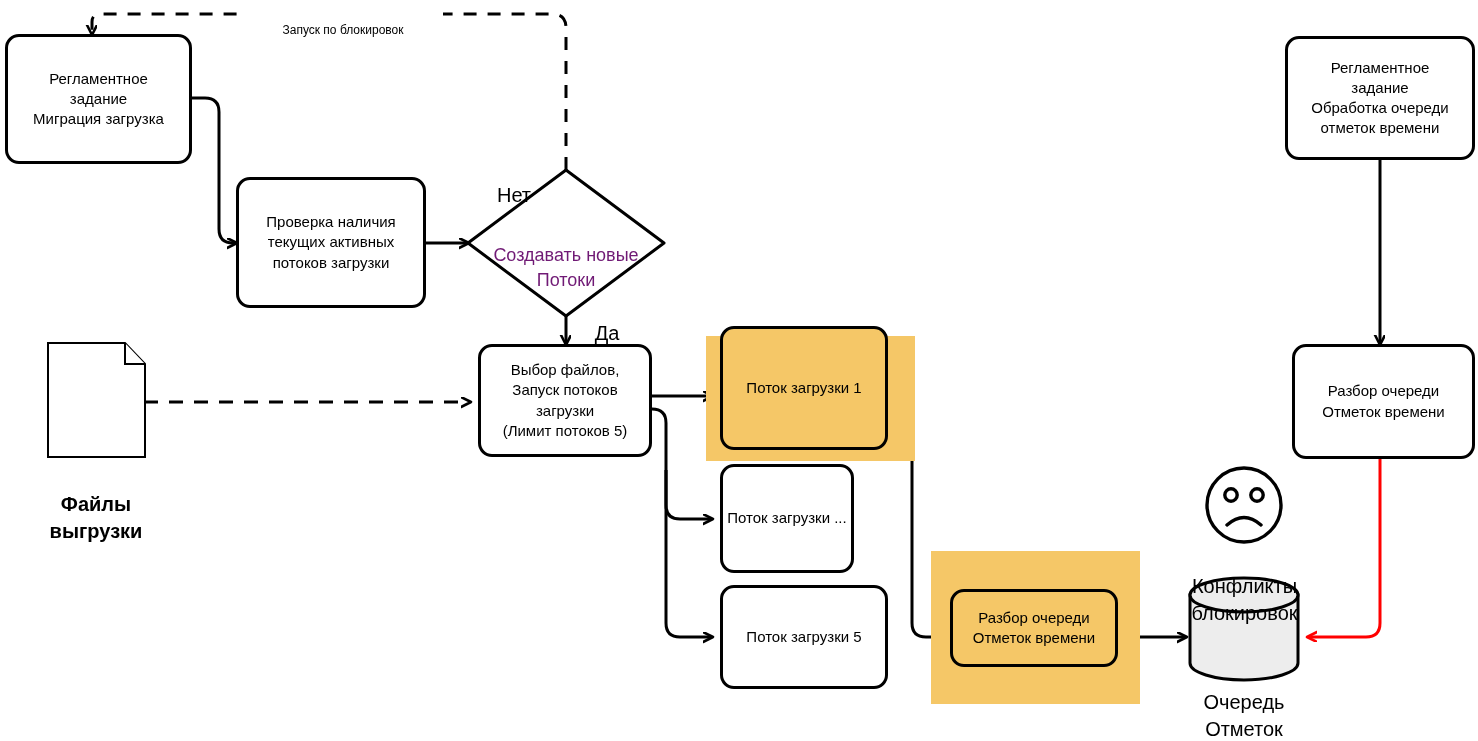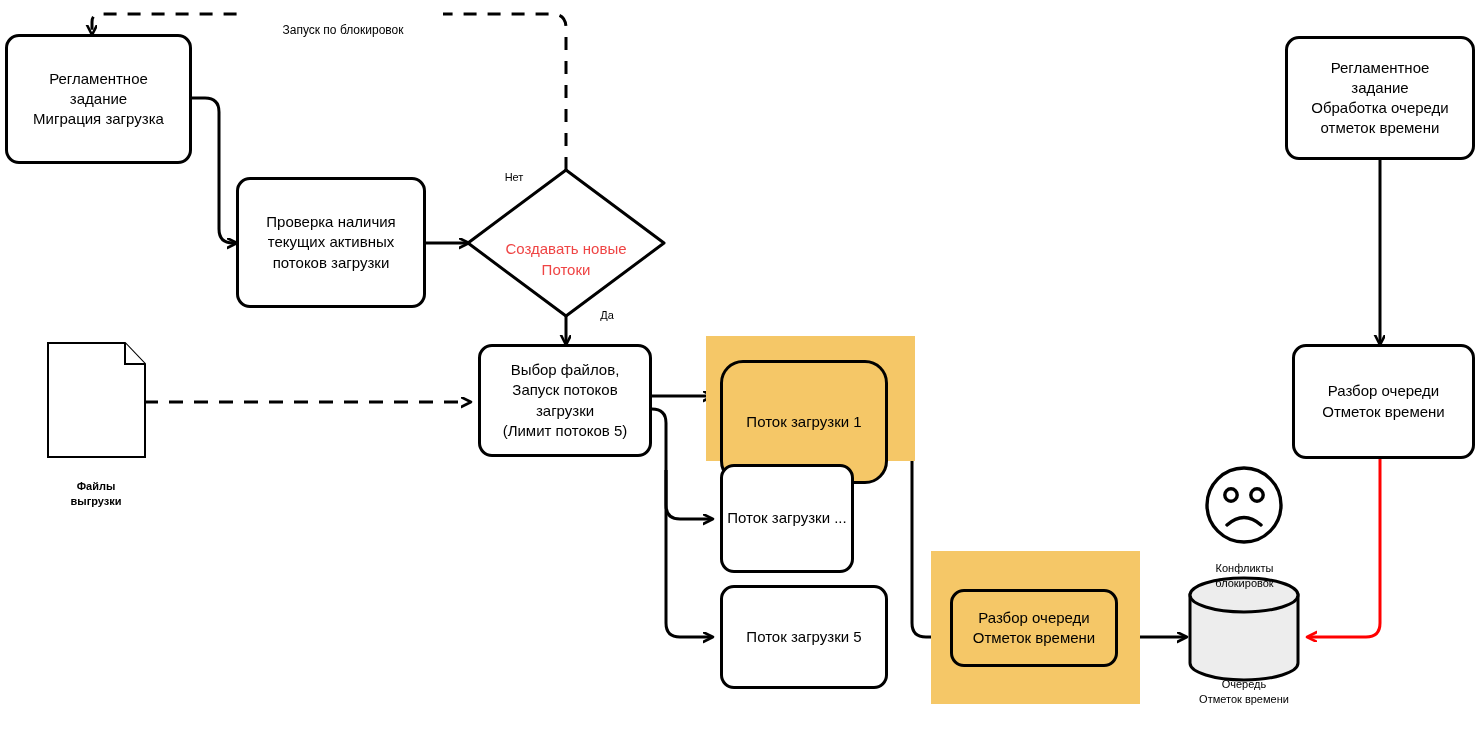--- a/index.html
+++ b/index.html
@@ -45,36 +45,36 @@
     background: #F5C767;
   }
   .hl-band {
     position: absolute;
     background: #F5C767;
     z-index: 1;
   }
   .label-text {
     position: absolute;
     color: #000000;
-    font-size: 11px;
+    font-size: 20px;
     text-align: center;
     line-height: 1.35;
     white-space: pre-line;
     z-index: 4;
   }
   .label-text.small {
     font-size: 12px;
   }
   .label-text.bold {
     font-weight: bold;
   }
   .diamond-label {
     position: absolute;
-    font-size: 15px;
-    color: #ef4444;
+    font-size: 18px;
+    color: #701a75;
     text-align: center;
     line-height: 1.35;
     white-space: pre-line;
     z-index: 4;
     width: 180px;
   }
 </style>
 </head>
 <body>
 
@@ -168,21 +168,21 @@
     <span>Запуск по блокировок</span>
   </div>
 
   <div class="node rounded-box" style="left:478px; top:344px; width:174px; height:113px;">
     <span>Выбор файлов,
 Запуск потоков
 загрузки
 (Лимит потоков 5)</span>
   </div>
 
-  <div class="node rounded-box highlight" style="left:720px; top:360px; width:168px; height:124px;border-radius:23px;">
+  <div class="node rounded-box highlight" style="left:720px; top:326px; width:168px; height:124px;">
     <span>Поток загрузки 1</span>
   </div>
 
   <div class="node rounded-box" style="left:720px; top:464px; width:134px; height:109px;">
     <span>Поток загрузки ...</span>
   </div>
 
   <div class="node rounded-box" style="left:720px; top:585px; width:168px; height:104px;">
     <span>Поток загрузки 5</span>
   </div>

